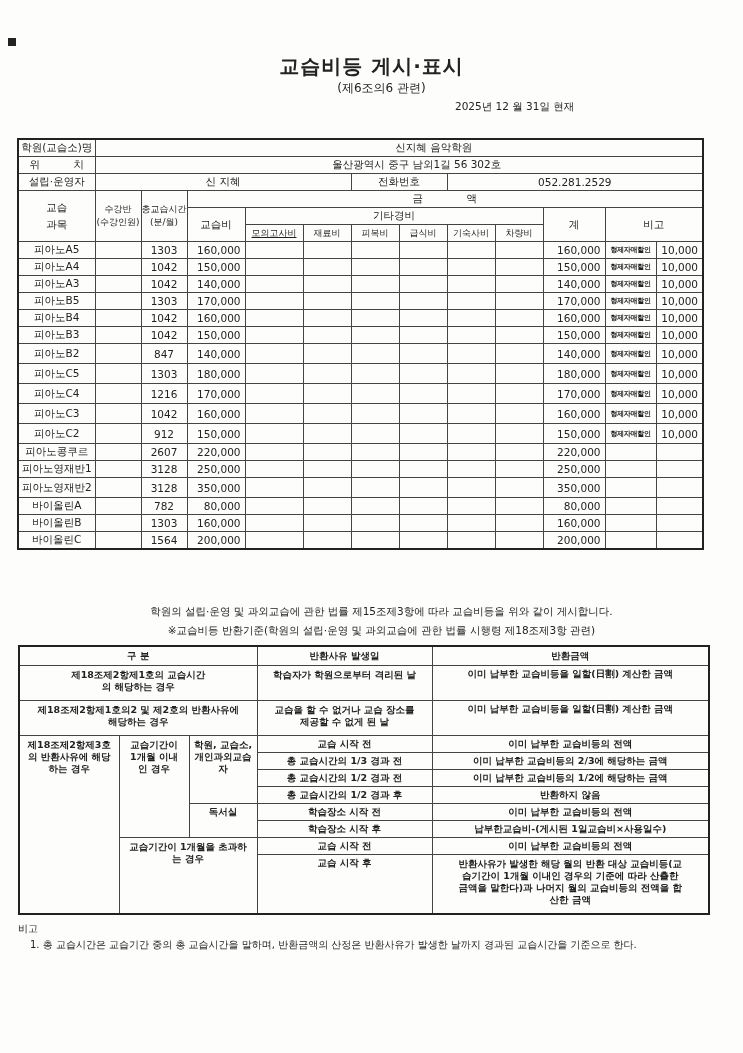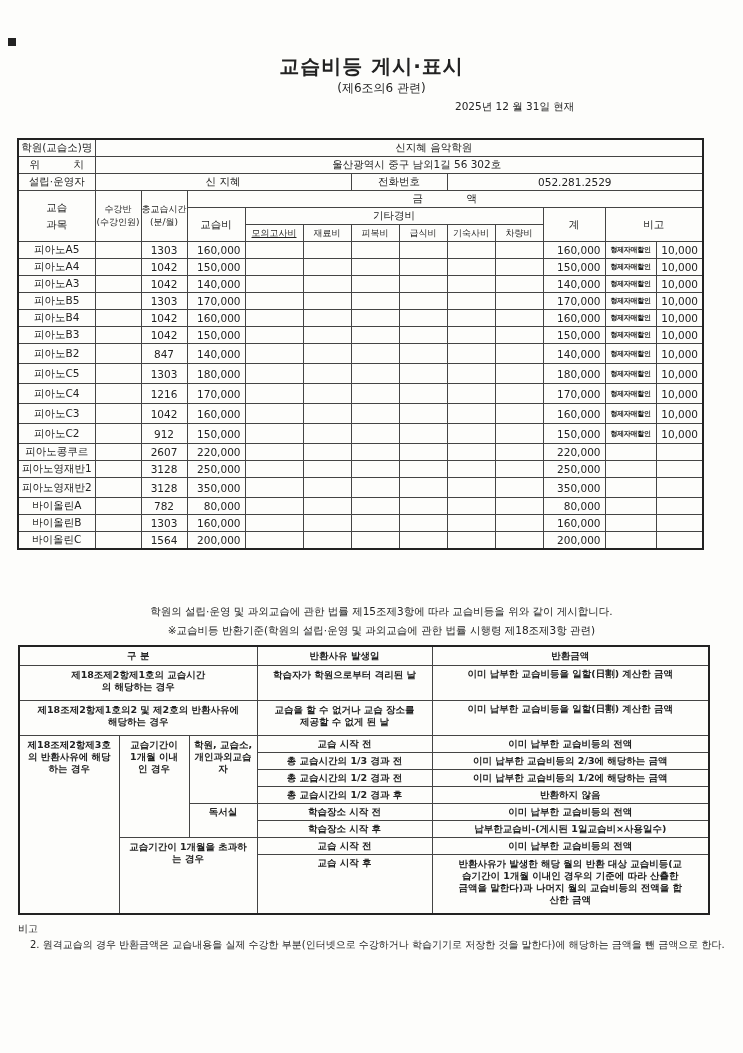--- a/index.html
+++ b/index.html
@@ -412,14 +412,14 @@
   </tr>
   <tr>
     <td style="height:54px">교습 시작 후</td>
     <td style="padding:3px 24px">반환사유가 발생한 해당 월의 반환 대상 교습비등(교습기간이 1개월 이내인 경우의 기준에 따라 산출한 금액을 말한다)과 나머지 월의 교습비등의 전액을 합산한 금액</td>
   </tr>
 </tbody>
   </table>
 
 <div class="remarks">
   <div>비고</div>
-  <div class="ri2" style="margin-top:2px">2. 원격교습의 경우 반환금액은 교습내용을 실제 수강한 부분(인터넷으로 수강하거나 학습기기로 저장한 것을 말한다)에 해당하는 금액을 뺀 금액으로 한다.</div>
+  <div class="ri2" style="margin-top:2px">1. 총 교습시간은 교습기간 중의 총 교습시간을 말하며, 반환금액의 산정은 반환사유가 발생한 날까지 경과된 교습시간을 기준으로 한다.</div>
 </div>
 
 </body></html>

